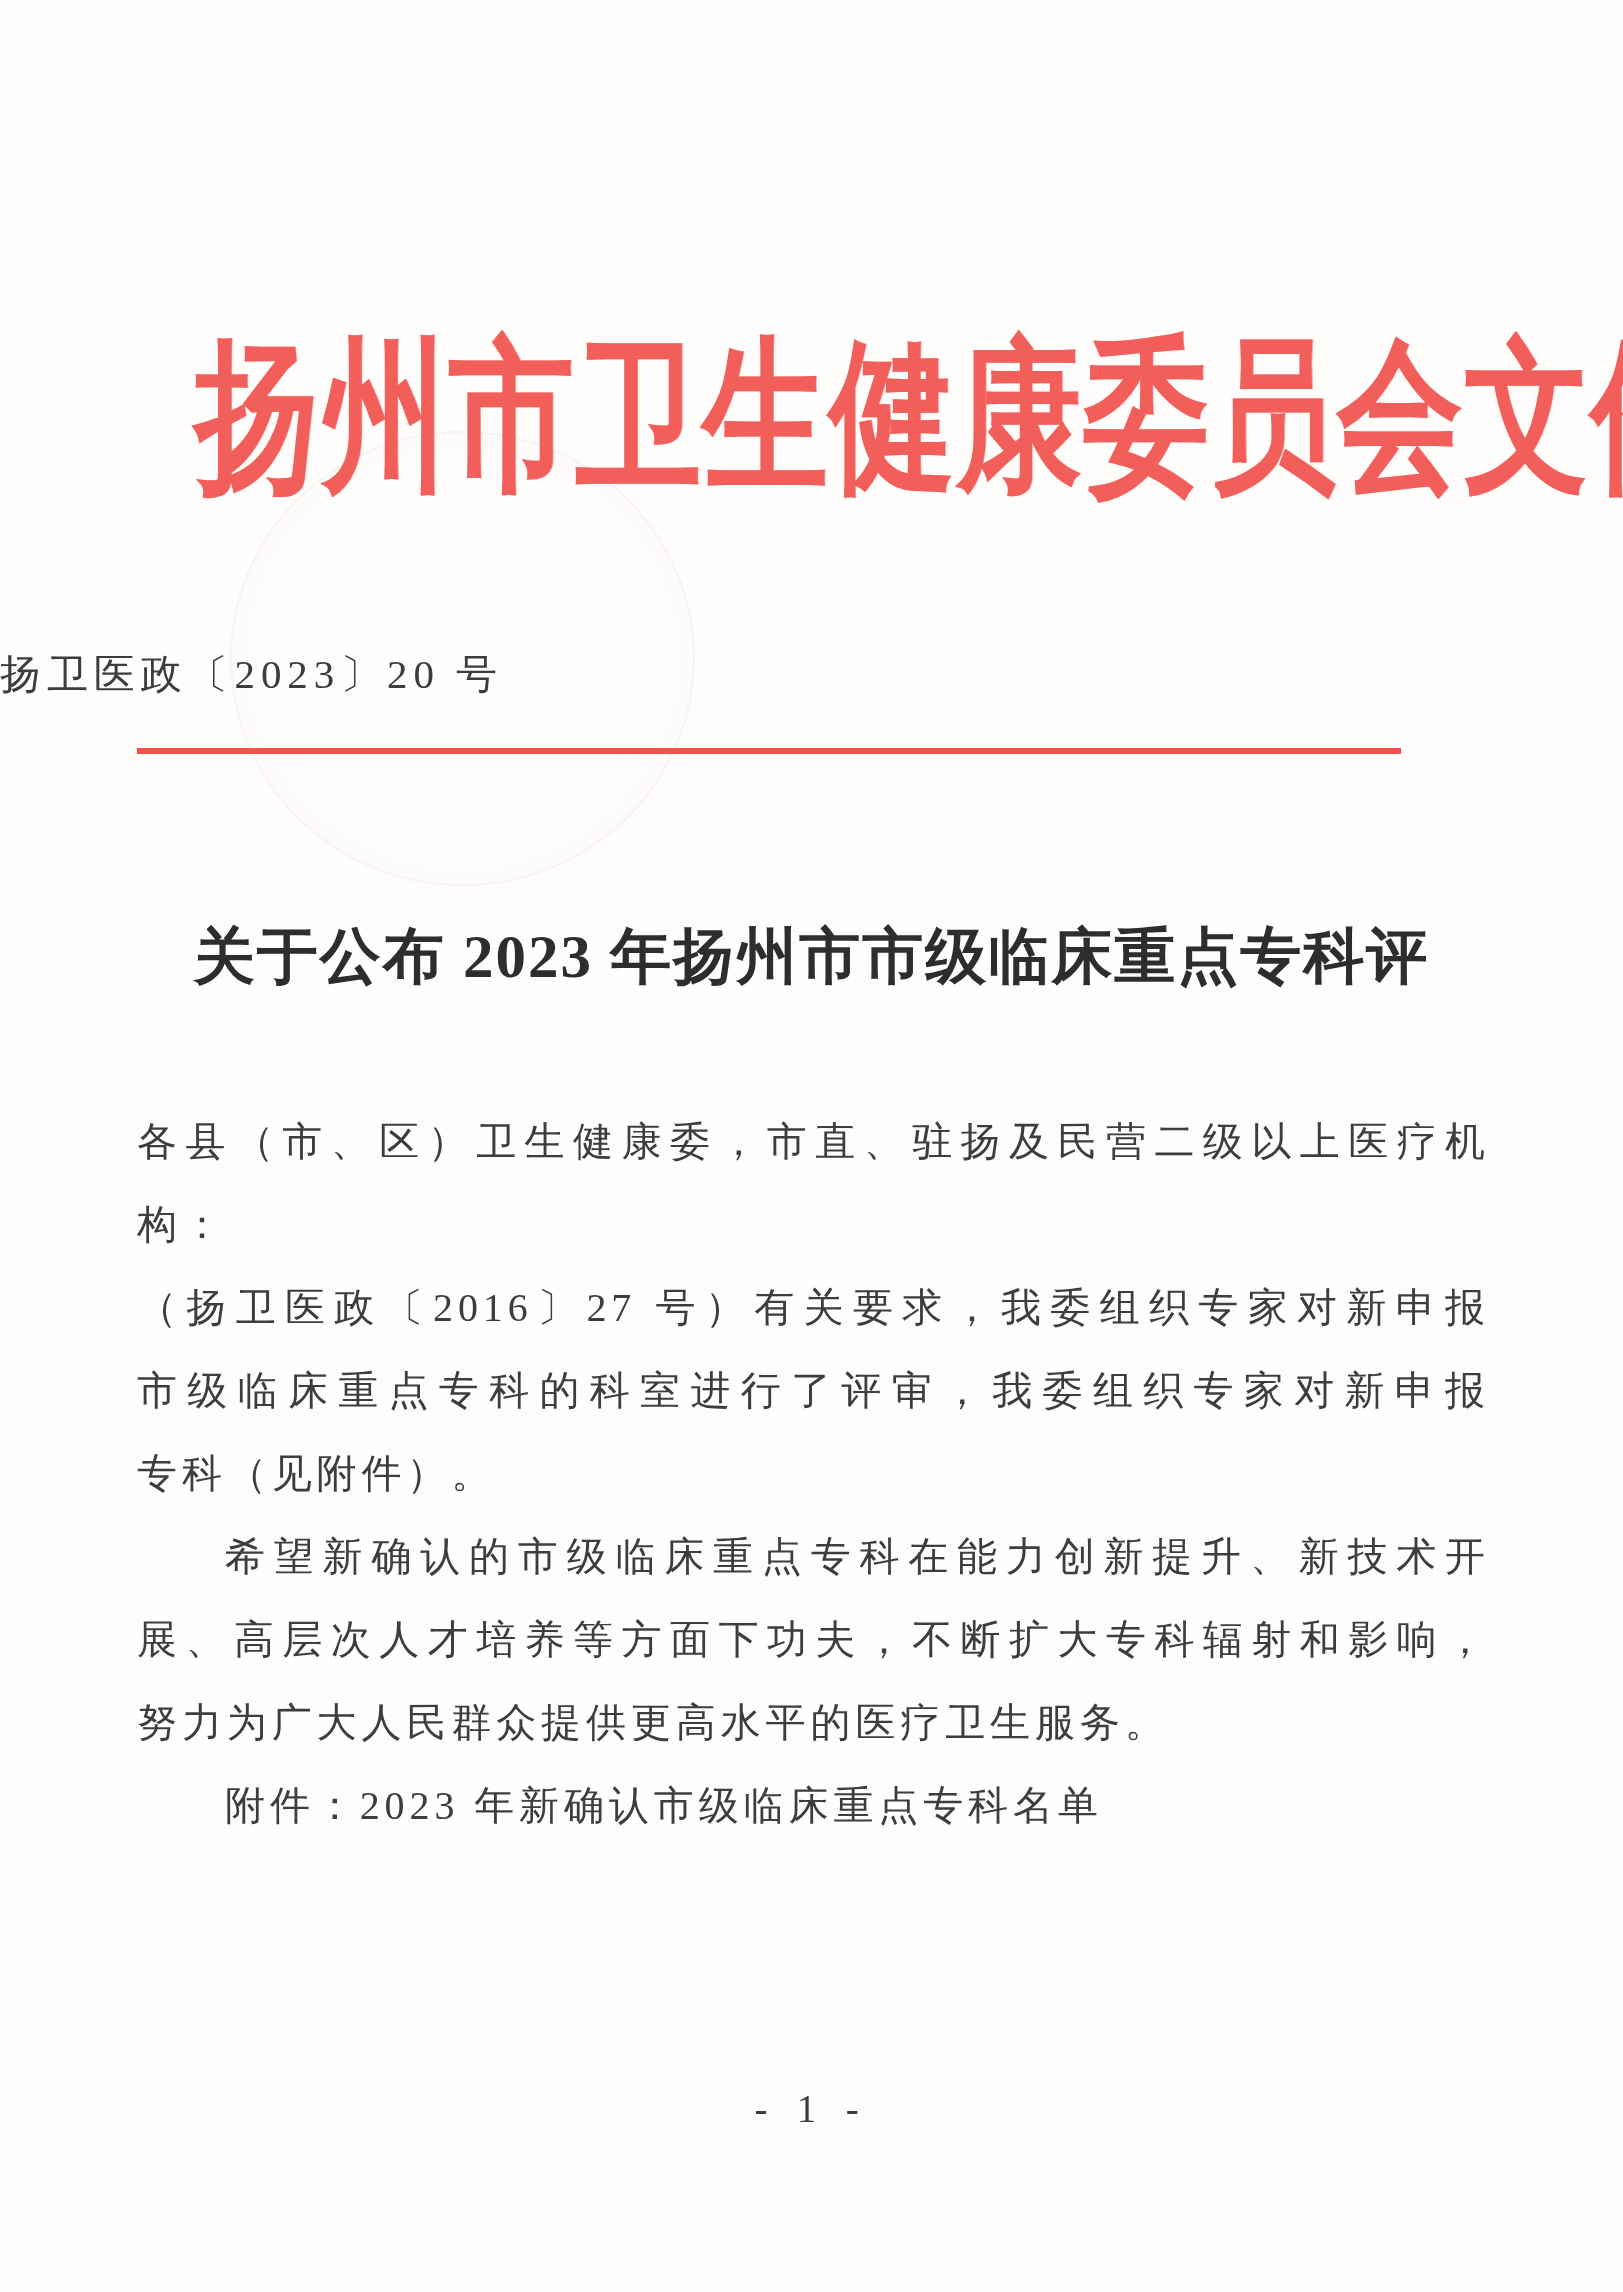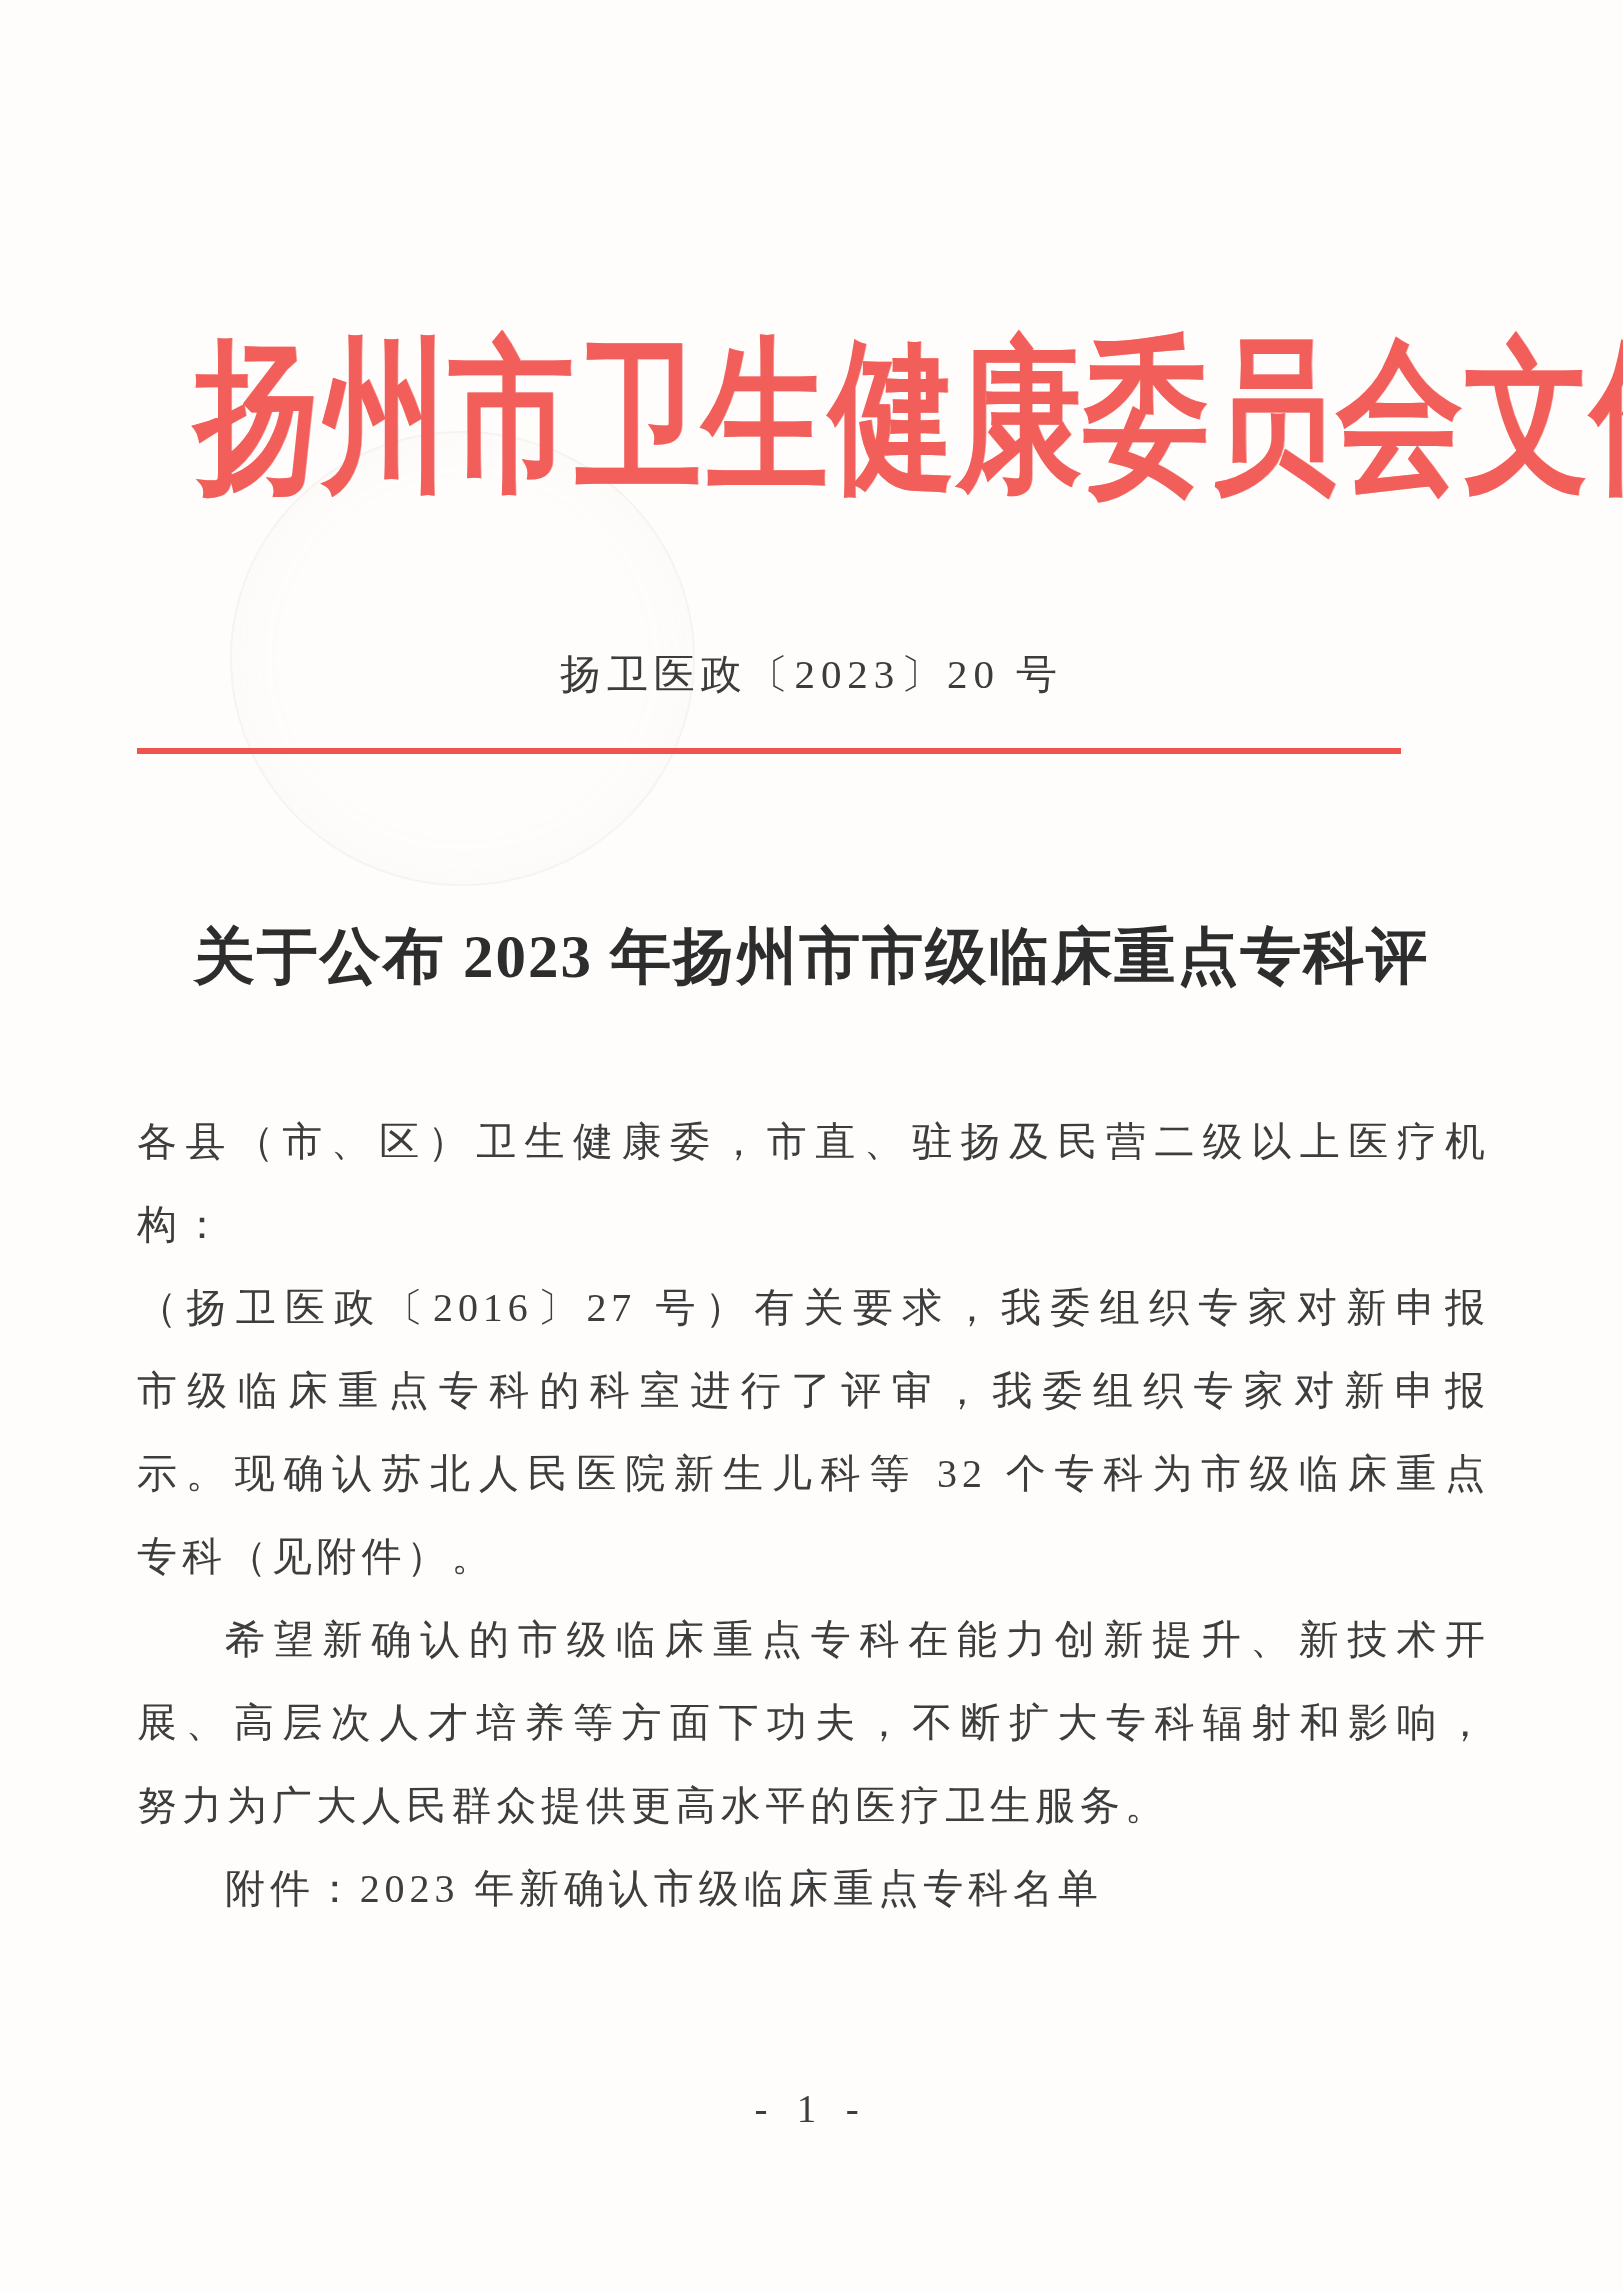--- a/index.html
+++ b/index.html
@@ -40,21 +40,21 @@
     transform: scaleX(0.76);
     transform-origin: 50% 50%;
     letter-spacing: 2px;
     text-shadow: 1px 0 0 rgba(242, 95, 91, 0.55);
   }
   .doc-number {
     position: absolute;
     top: 649px;
     left: 0;
     width: 100%;
-    text-align: center;
+    text-align: left;
     font-size: 41px;
     line-height: 51px;
     color: #3c3c3c;
     letter-spacing: 5.9px;
   }
   .red-rule {
     position: absolute;
     top: 748px;
     left: 137px;
     width: 1264px;
@@ -123,21 +123,20 @@
 
   <div class="notice-title">
     <div>关于公布 2023 年扬州市市级临床重点专科评</div>
   </div>
 
   <div class="body-block">
     <div class="line full">各县（市、区）卫生健康委，市直、驻扬及民营二级以上医疗机</div>
     <div class="line">构：</div>
     <div class="line full">（扬卫医政〔2016〕27 号）有关要求，我委组织专家对新申报</div>
     <div class="line full">市级临床重点专科的科室进行了评审，我委组织专家对新申报</div>
-    <div class="line full">示。现确认苏北人民医院新生儿科等 32 个专科为市级临床重点</div>
     <div class="line">专科（见附件）。</div>
     <div class="line full indent">希望新确认的市级临床重点专科在能力创新提升、新技术开</div>
     <div class="line full">展、高层次人才培养等方面下功夫，不断扩大专科辐射和影响，</div>
     <div class="line">努力为广大人民群众提供更高水平的医疗卫生服务。</div>
     <div class="line indent">附件：2023 年新确认市级临床重点专科名单</div>
   </div>
 
   <div class="page-number">- 1 -</div>
 
 </div>

